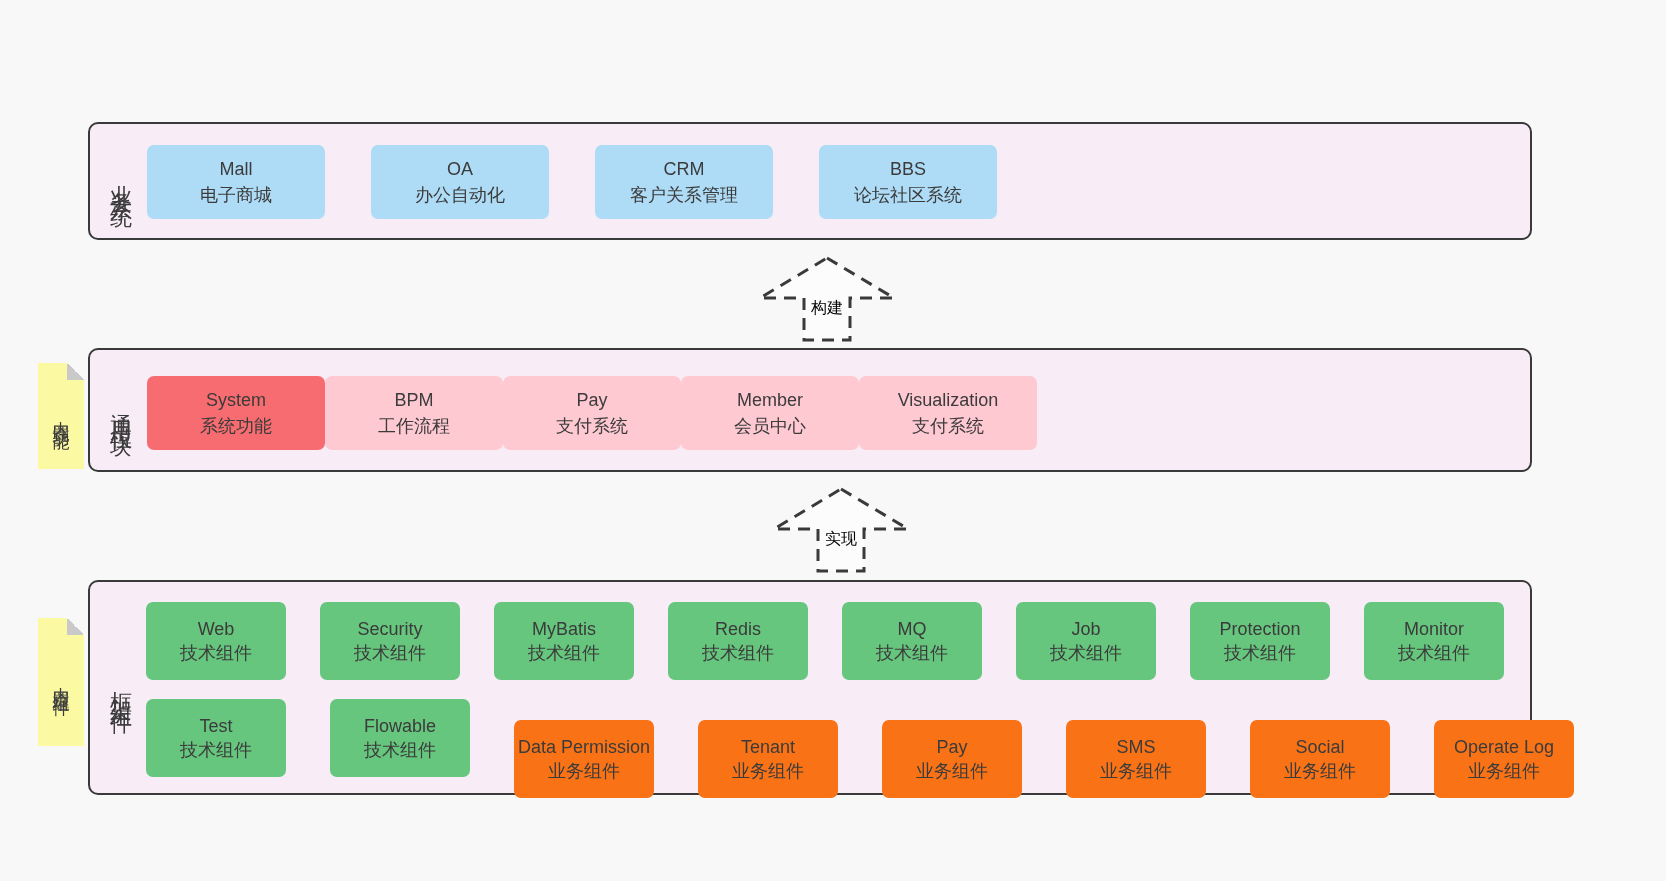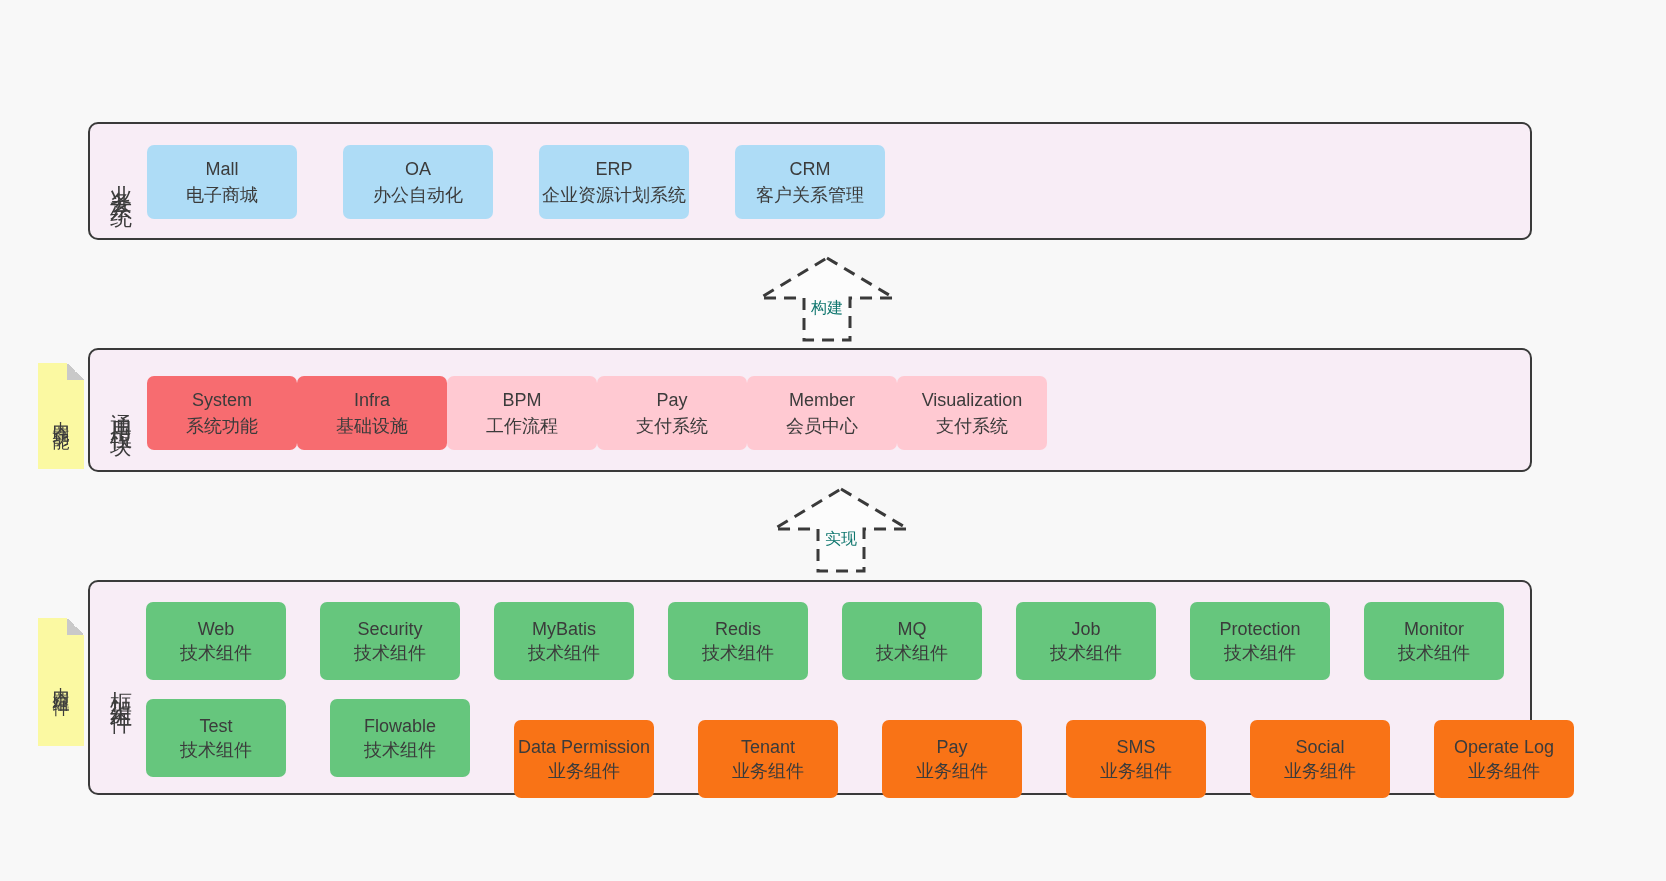--- a/index.html
+++ b/index.html
@@ -24,21 +24,21 @@
     font-size:22px; letter-spacing:7px; color:#3b3b3b; white-space:nowrap;
   }
 
   .box-row { position:absolute; display:flex; }
   #panel-business .box-row { left:57px; top:21px; gap:46px; }
   #panel-modules  .box-row { left:57px; top:26px; }
   #panel-components .row1 { left:56px; top:20px;  gap:34px; }
   #panel-components .row2 { left:56px; top:117px; gap:44px; }
 
   .box {
-    width:150px; height:74px; border-radius:7px;
+    width:178px; height:74px; border-radius:7px;
     display:flex; flex-direction:column; align-items:center; justify-content:center;
     text-align:center; line-height:1.45;
   }
   #panel-components .box { width:140px; height:78px; line-height:1.35; }
   .box .en { font-size:18px; }
   .box .zh { font-size:18px; }
 
   .blue { background:#aedcf6; }
   .red  { background:#f76c70; }
   .pink { background:#ffc9d2;text-align:center; }
@@ -59,47 +59,47 @@
     position:absolute; top:0; right:0; width:17px; height:17px;
     background:linear-gradient(to bottom left, #f8f8f8 50%, #c9c9c9 50%);
   }
 
   .arrow { position:absolute; width:140px; height:88px; }
   #arrow-build     { left:757px; top:255px; }
   #arrow-implement { left:771px; top:486px; }
   .arrow svg { position:absolute; left:0; top:0; }
   .arrow-label {
     position:absolute; left:50%; top:43px; transform:translateX(-50%);
-    background:#fcfcfc; padding:0 3px; font-size:16px; color:#0f766e;
+    background:#fcfcfc; padding:0 3px; font-size:16px; color:#000000;
     white-space:nowrap;
   }
 </style>
 </head>
 <body>
 
 <div class="canvas">
 
   <section class="panel" id="panel-business">
     <div class="v-label">业务系统</div>
     <div class="box-row">
       <div class="box blue">
         <span class="en">Mall</span>
         <span class="zh">电子商城</span>
       </div>
       <div class="box blue">
         <span class="en">OA</span>
         <span class="zh">办公自动化</span>
       </div>
       <div class="box blue">
-        <span class="en">ERP</span>
-        <span class="zh">企业资源计划系统</span>
-      </div>
-      <div class="box blue">
         <span class="en">CRM</span>
         <span class="zh">客户关系管理</span>
+      </div>
+      <div class="box blue">
+        <span class="en">BBS</span>
+        <span class="zh">论坛社区系统</span>
       </div>
     </div>
   </section>
 
   <div class="arrow" id="arrow-build">
     <svg width="140" height="88" viewBox="0 0 140 88">
       <polygon points="70,3 137,43 93,43 93,85 47,85 47,43 3,43" fill="#fcfcfc" stroke="#3a3a3a" stroke-width="3" stroke-dasharray="12 8"></polygon>
     </svg>
     <span class="arrow-label">构建</span>
   </div>
@@ -108,24 +108,20 @@
     <span class="txt">内置功能</span>
     <span class="fold"></span>
   </div>
   <section class="panel" id="panel-modules">
     <div class="v-label">通用模块</div>
     <div class="box-row">
       <div class="box red">
         <span class="en">System</span>
         <span class="zh">系统功能</span>
       </div>
-      <div class="box red">
-        <span class="en">Infra</span>
-        <span class="zh">基础设施</span>
-      </div>
       <div class="box pink">
         <span class="en">BPM</span>
         <span class="zh">工作流程</span>
       </div>
       <div class="box pink">
         <span class="en">Pay</span>
         <span class="zh">支付系统</span>
       </div>
       <div class="box pink">
         <span class="en">Member</span>

